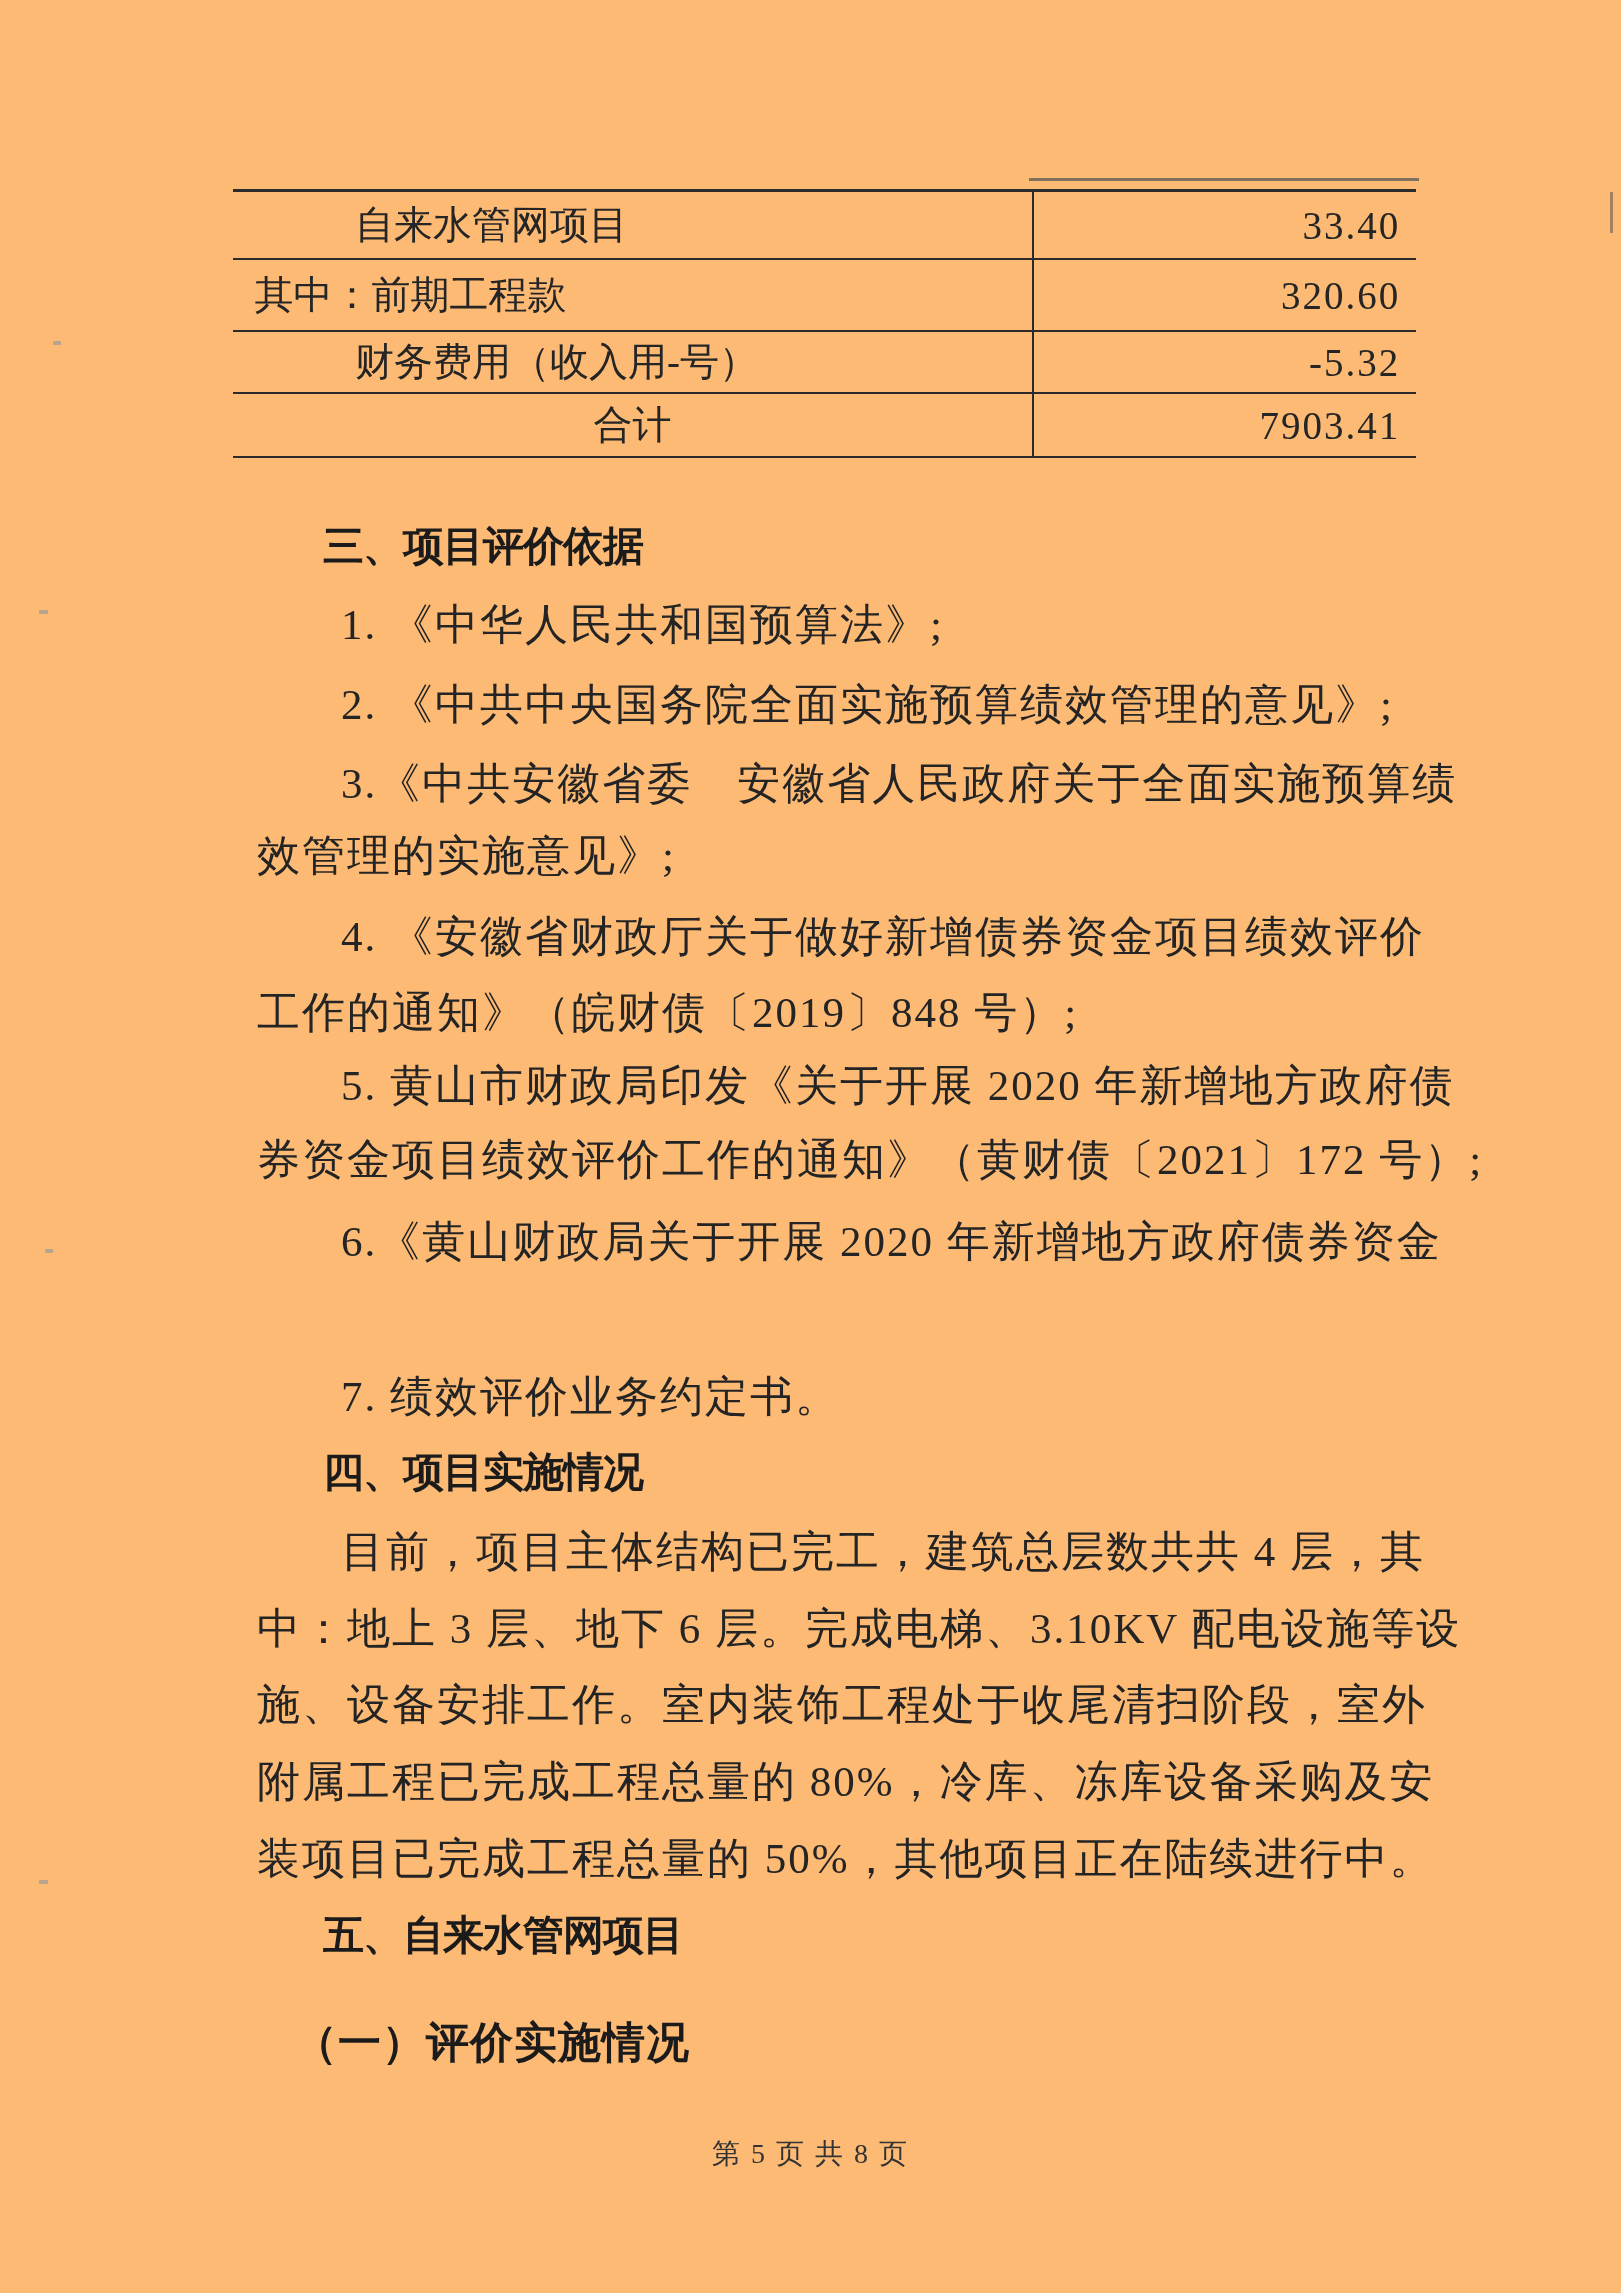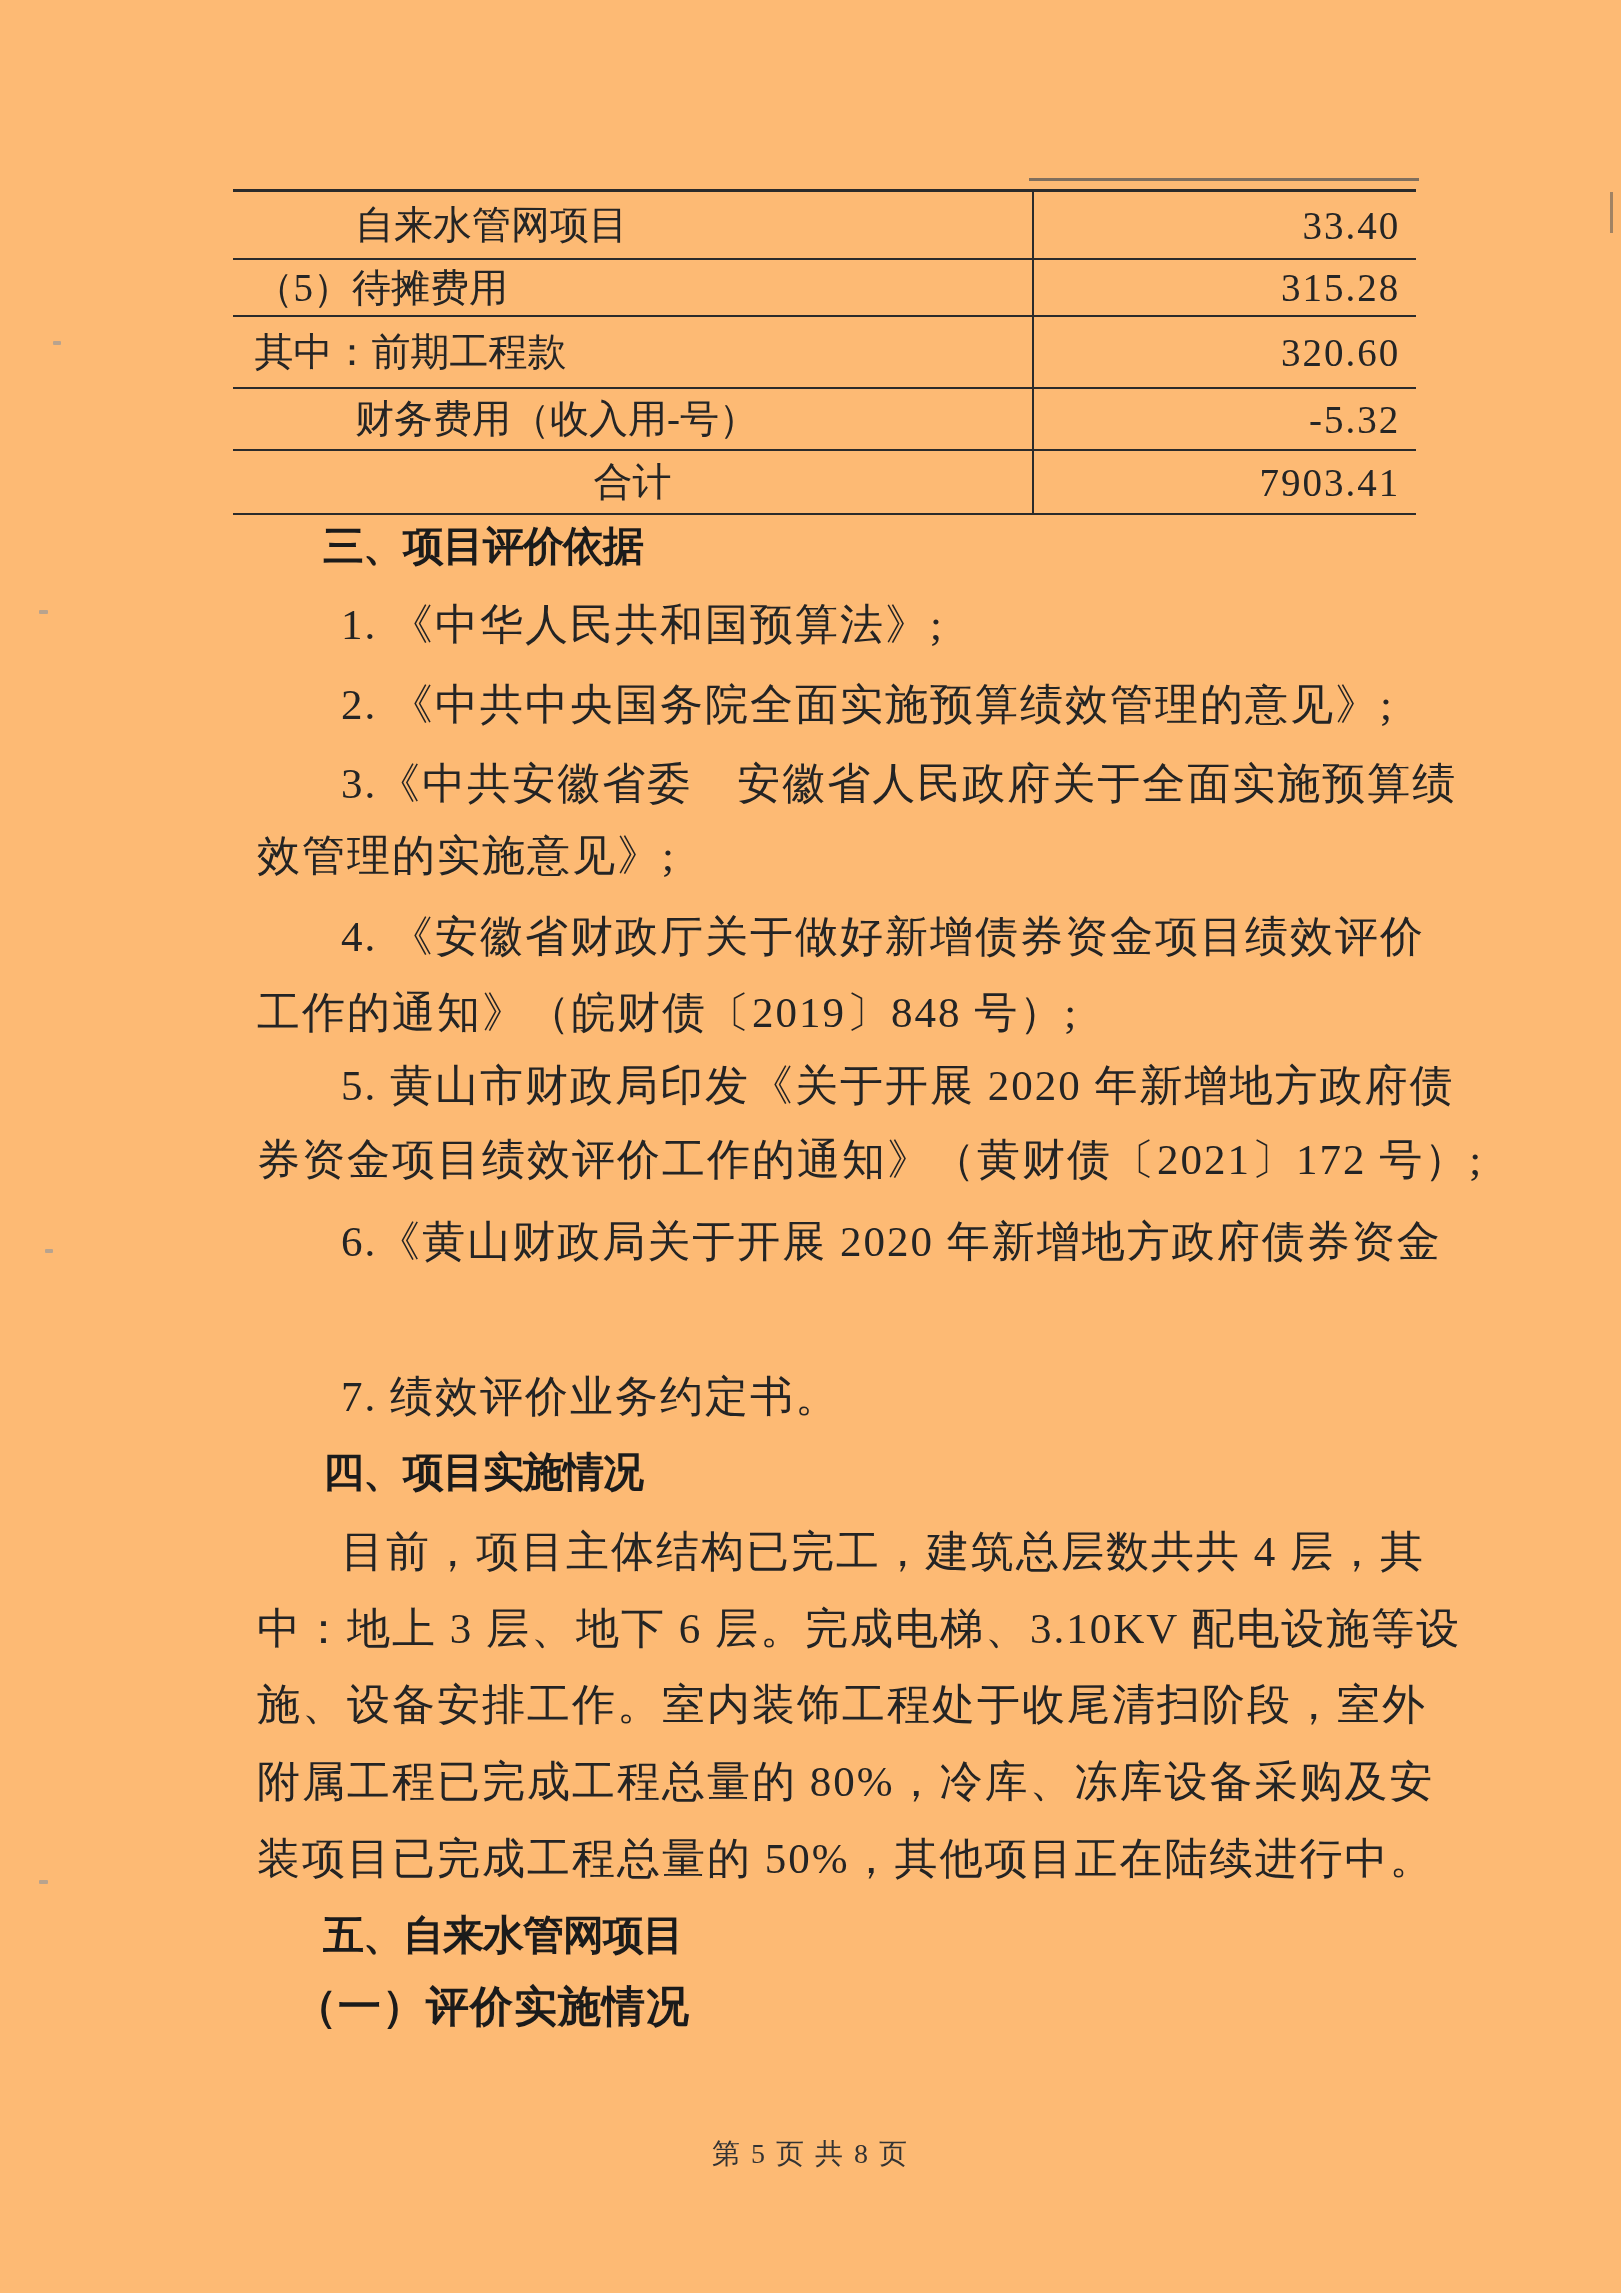--- a/index.html
+++ b/index.html
@@ -41,21 +41,21 @@
     font-size:43px;line-height:1.15;color:#242424;
     letter-spacing:2px;white-space:pre;
   }
   .line.first{left:341px;}
   .line.h{
     left:323px;
     font-family:"Liberation Sans","DejaVu Sans",sans-serif;
     font-weight:bold;font-size:41px;letter-spacing:-1px;color:#1b1b1b;
   }
   .line.h2{
-    left:294px;font-weight:bold;font-size:43px;letter-spacing:1px;color:#1b1b1b;
+    left:294px;font-weight:bold;font-size:43px;letter-spacing:1px;color:#1b1b1b;margin-top:36px;
   }
   
   .footer{
     position:absolute;top:2135px;left:0;width:100%;
     text-align:center;font-size:28px;color:#333;letter-spacing:2px;
   }
   
   .artifact{position:absolute;background:#555;}
   .speck{position:absolute;background:#9a9a9a;border-radius:1px;opacity:.7;}
 </style>
@@ -63,24 +63,20 @@
 <body>
 
 <div class="page">
 
   <div class="fin-table">
     <div class="t-divider"></div>
 
     <div class="t-row" style="height:68px">
       <div class="t-label pad-lg">自来水管网项目</div>
       <div class="t-value">33.40</div>
-    </div>
-    <div class="t-row" style="height:57px">
-      <div class="t-label pad-sm">（5）待摊费用</div>
-      <div class="t-value">315.28</div>
     </div>
     <div class="t-row" style="height:72px">
       <div class="t-label pad-sm">其中：前期工程款</div>
       <div class="t-value">320.60</div>
     </div>
     <div class="t-row" style="height:62px">
       <div class="t-label pad-lg">财务费用（收入用-号）</div>
       <div class="t-value">-5.32</div>
     </div>
     <div class="t-row" style="height:64px">

